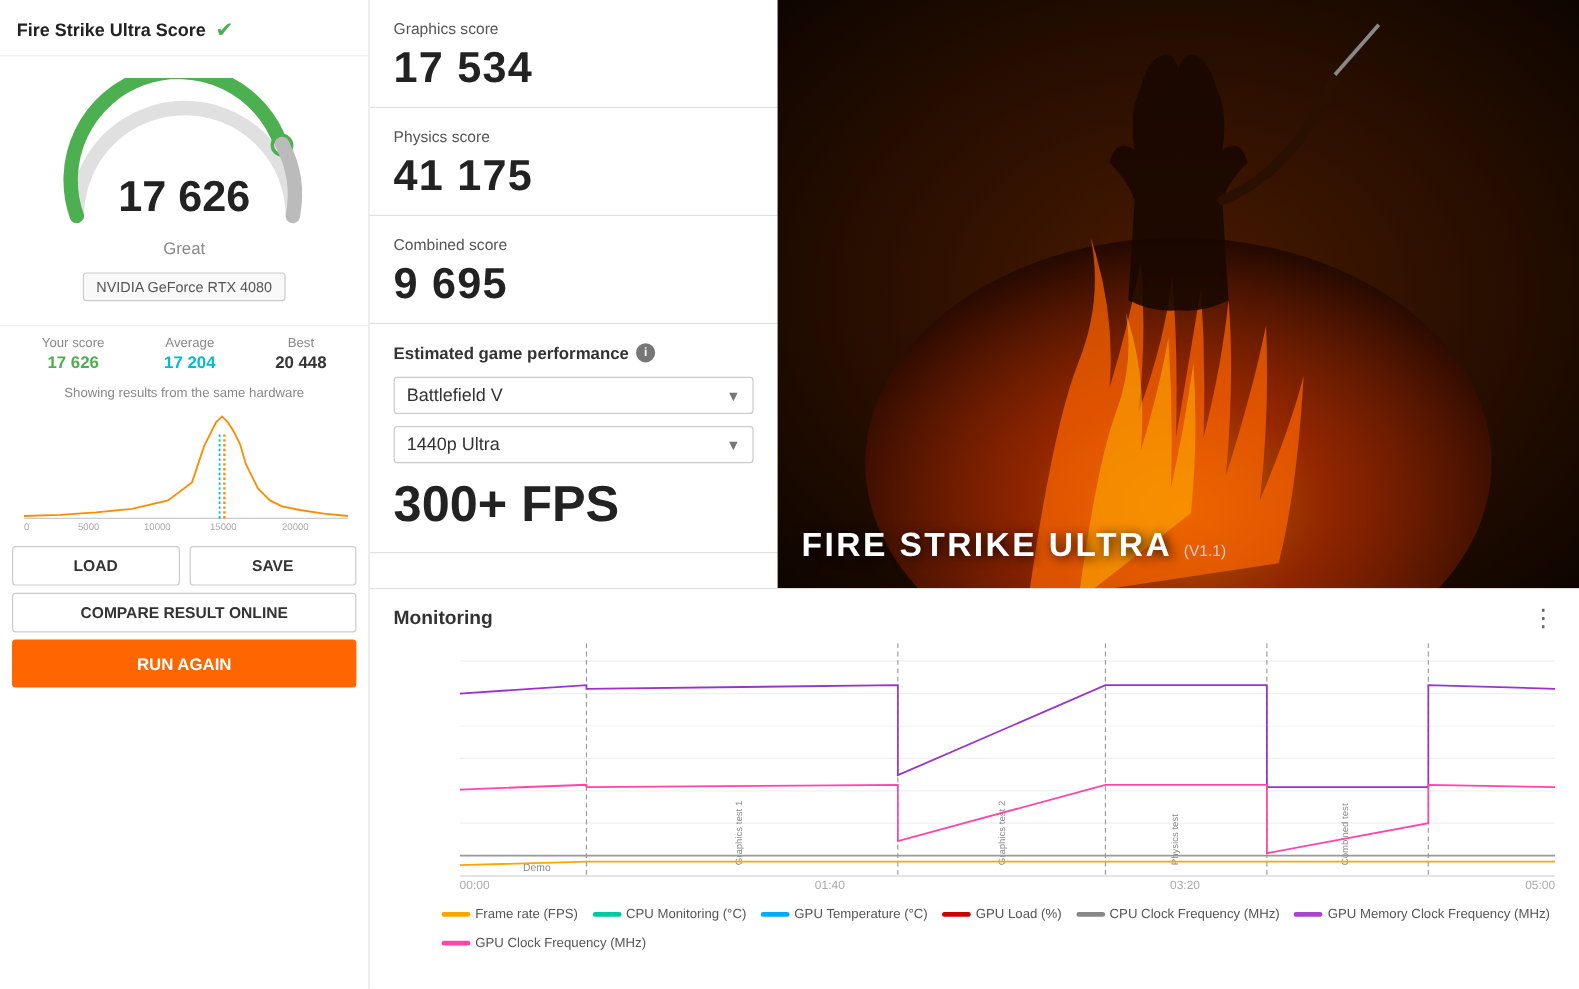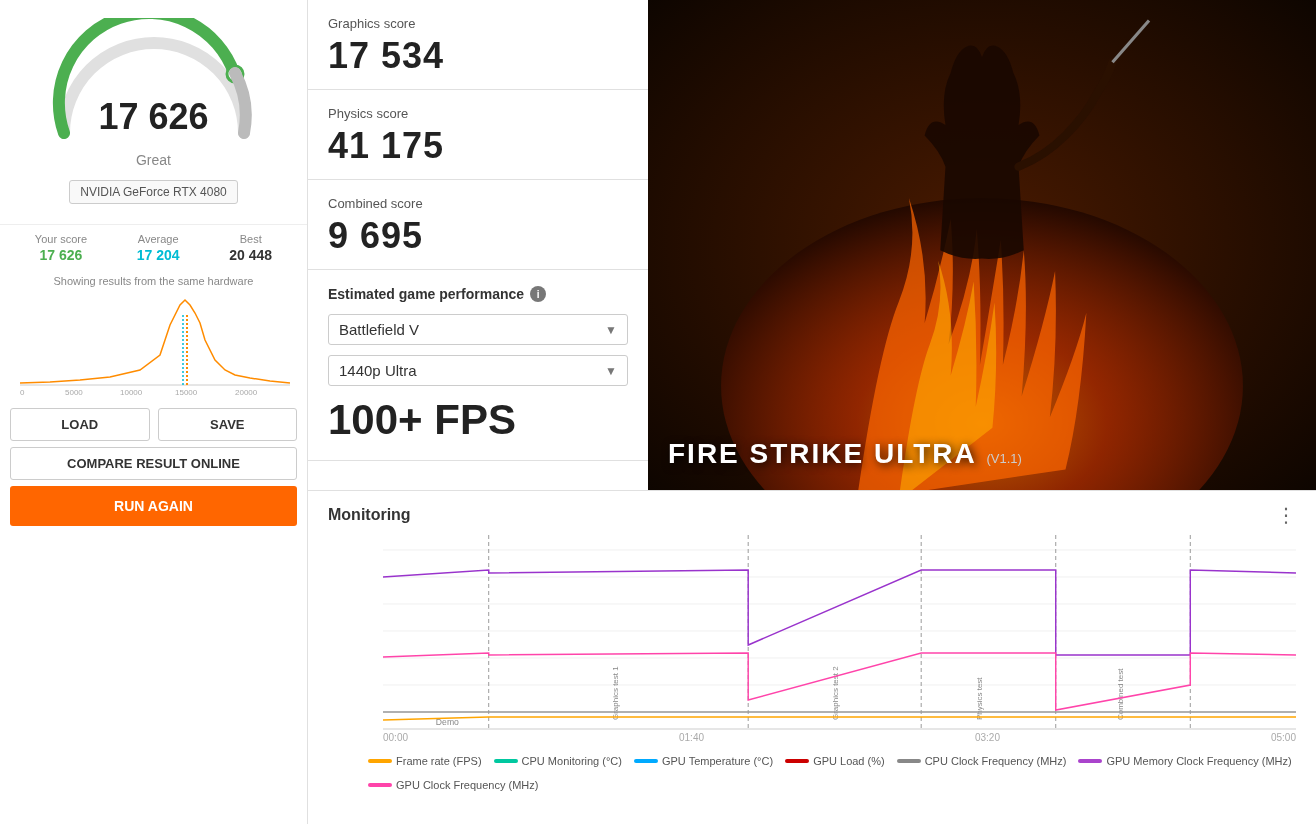--- a/index.html
+++ b/index.html
@@ -73,20 +73,24 @@
 
     
     .hist-svg { overflow: visible; }
   </style>
 </head>
 <body>
 
 <div class="app-container">
 
   <div class="left-panel">
+    <div class="title-bar">
+      <span class="title-text">Fire Strike Ultra Score</span>
+      <span class="verified-icon">✔</span>
+    </div>
 
     <div class="gauge-area">
       <div class="gauge-wrapper">
         <svg class="gauge-svg" viewBox="0 0 220 130">
 
           <path d="M 20 115 A 90 90 0 0 1 200 115" fill="none" stroke="#e0e0e0" stroke-width="12" stroke-linecap="round"></path>
 
           <path d="M 20 115 A 90 90 0 0 1 190 55" fill="none" stroke="#4CAF50" stroke-width="12" stroke-linecap="round"></path>
 
           <circle cx="191" cy="56" r="8" fill="#fff" stroke="#4CAF50" stroke-width="3"></circle>
@@ -166,21 +170,21 @@
             <span class="info-icon">i</span>
           </div>
           <div class="dropdown-row">
             <span class="dropdown-text">Battlefield V</span>
             <span class="dropdown-arrow">▼</span>
           </div>
           <div class="dropdown-row">
             <span class="dropdown-text">1440p Ultra</span>
             <span class="dropdown-arrow">▼</span>
           </div>
-          <div class="fps-value">100+ FPS</div>
+          <div class="fps-value">300+ FPS</div>
         </div>
       </div>
 
       <div class="hero-image">
         
         <svg width="100%" height="100%" viewBox="0 0 640 490" preserveAspectRatio="xMidYMid slice">
           <defs>
             <radialGradient id="fireGrad" cx="50%" cy="60%" r="60%">
               <stop offset="0%" stop-color="#ff8800" stop-opacity="0.9"></stop>
               <stop offset="40%" stop-color="#cc3300" stop-opacity="0.8"></stop>

